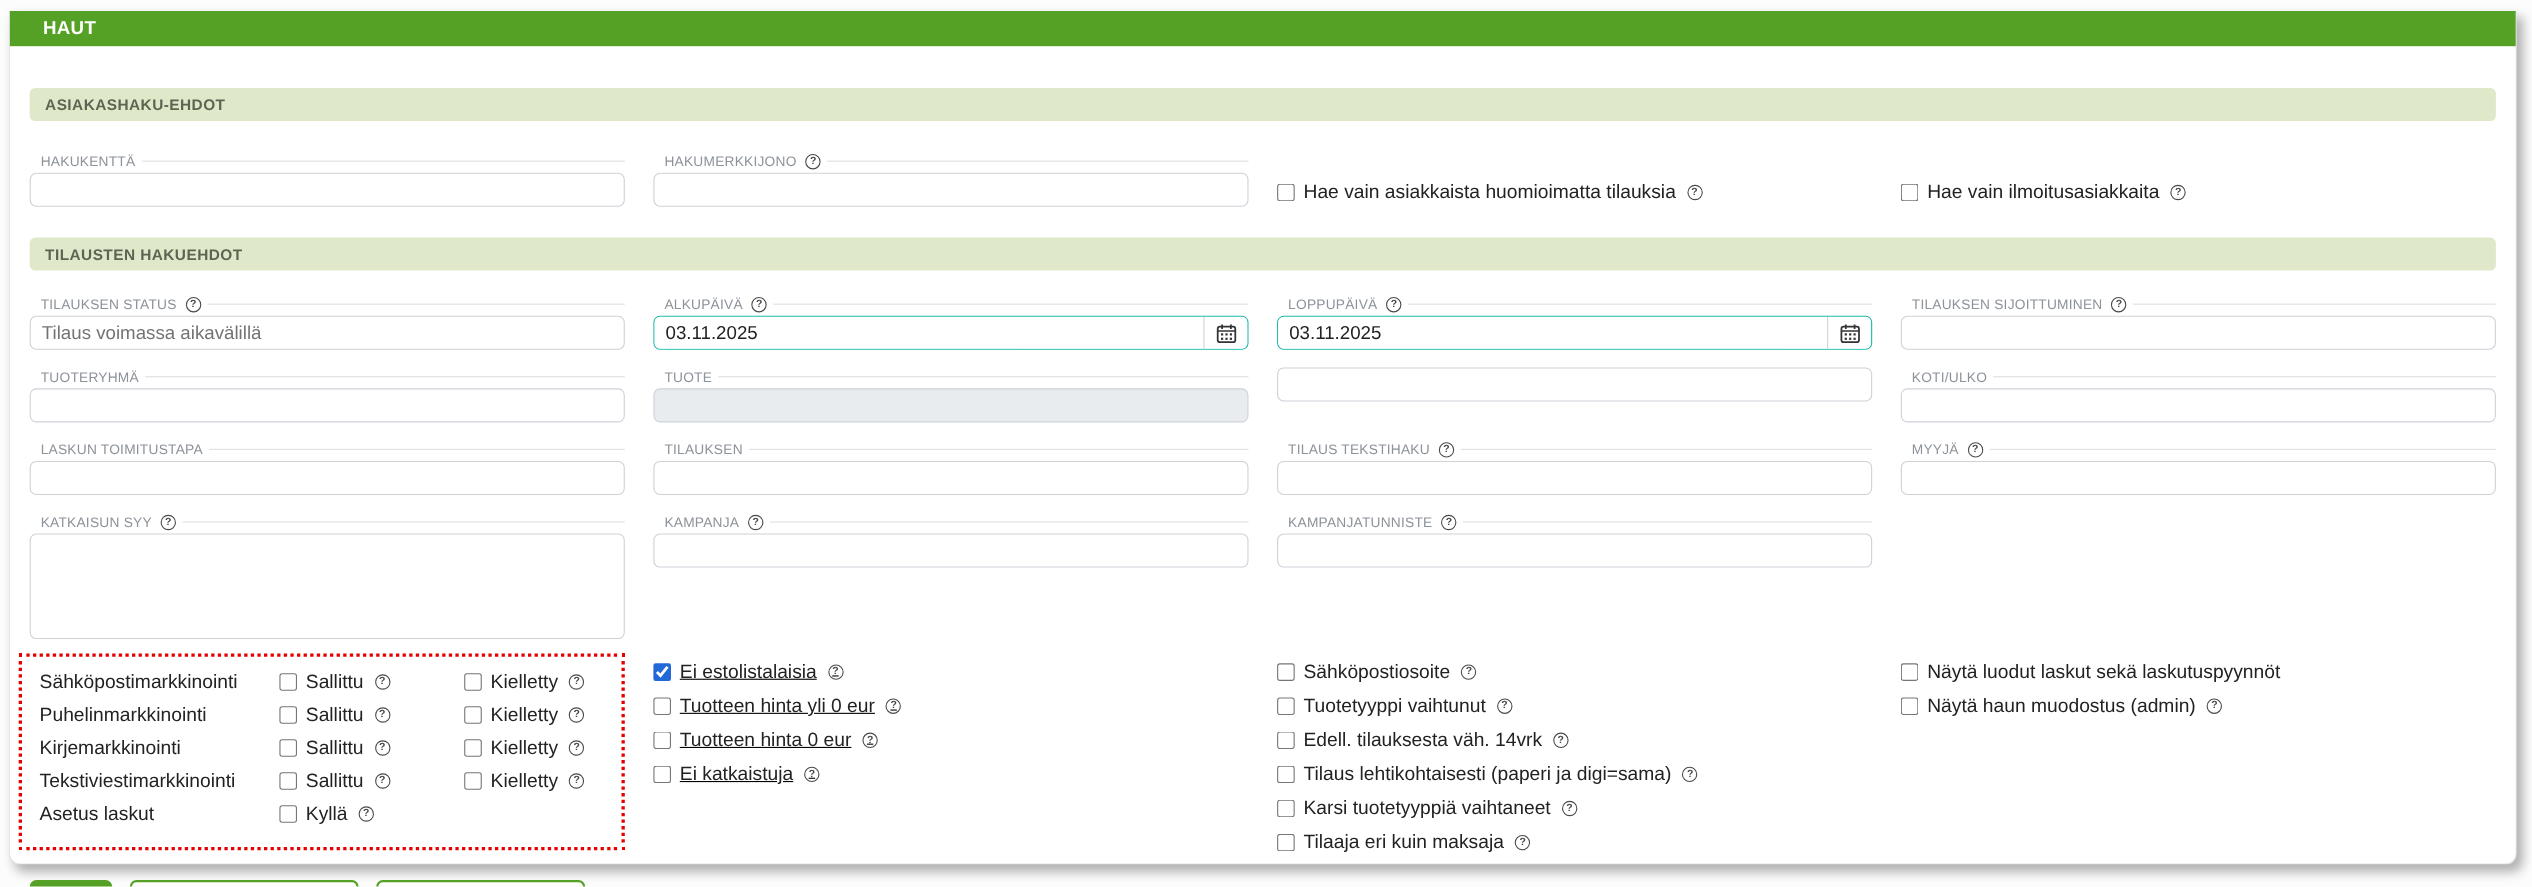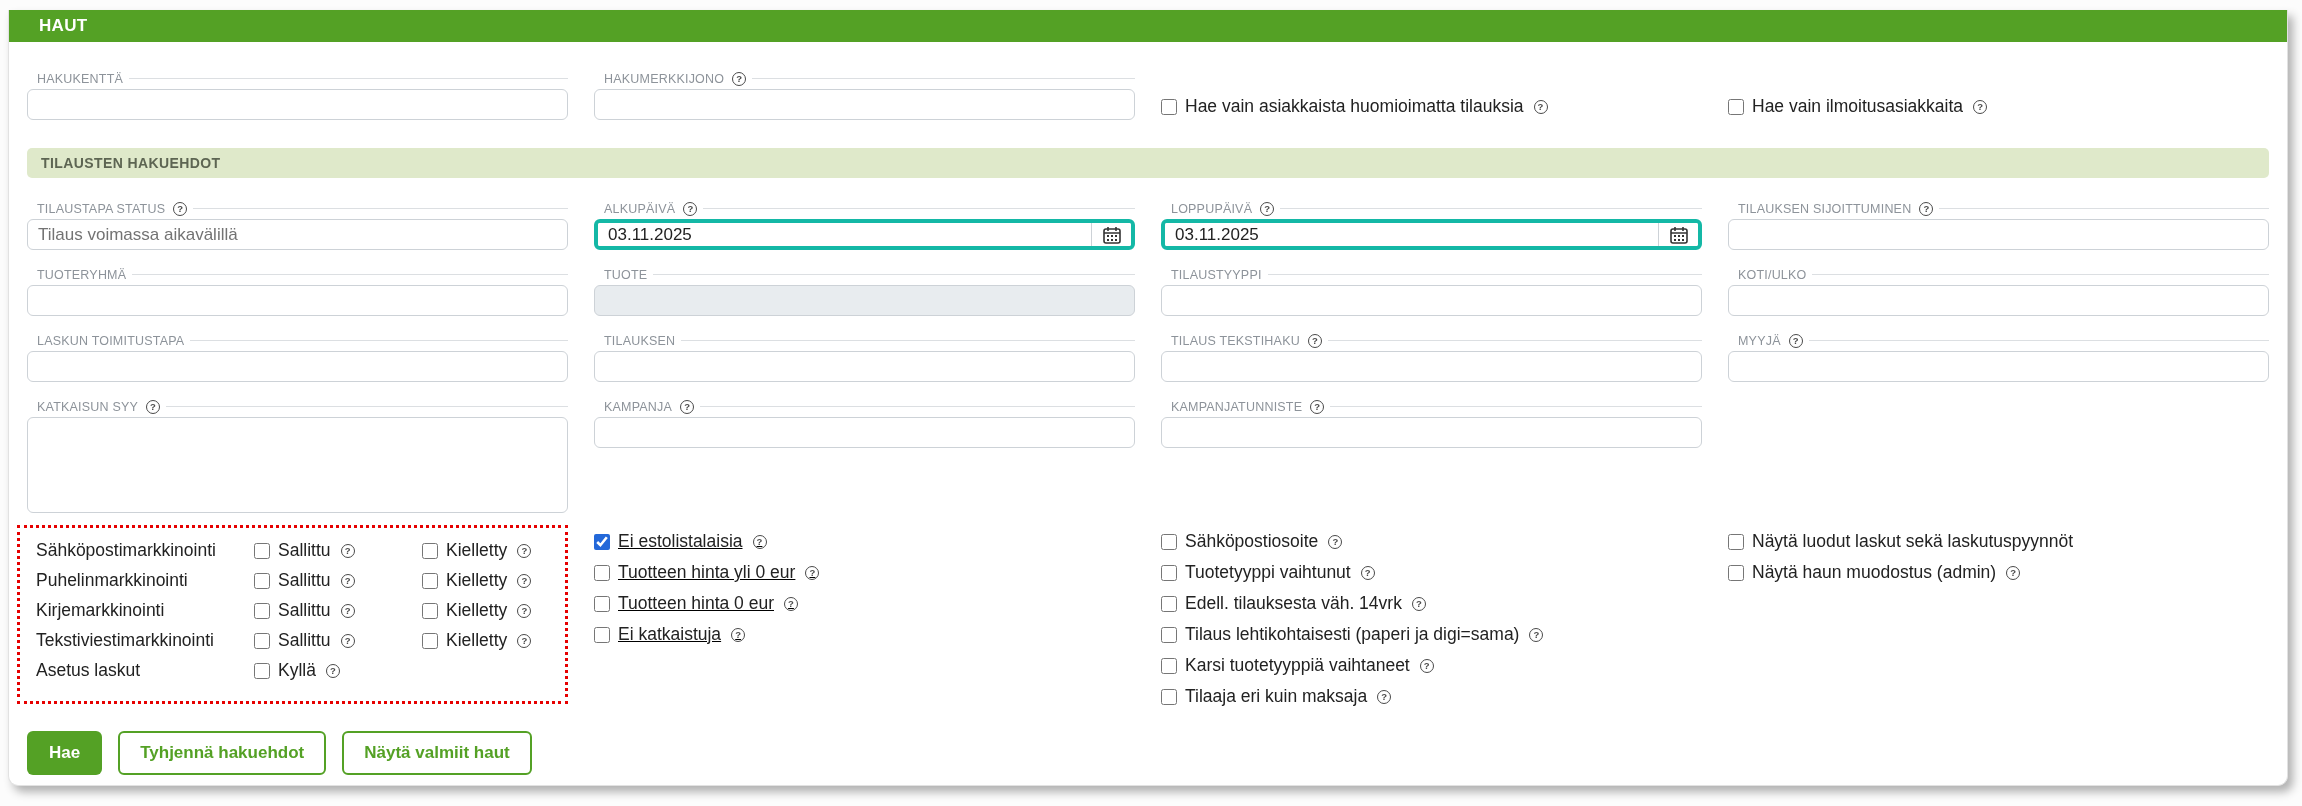--- a/index.html
+++ b/index.html
@@ -39,21 +39,21 @@
     font-size:17px;color:#737373;padding:0 10px;box-sizing:border-box;background:#fff;
     font-family:"Liberation Sans", sans-serif;outline:none;
   }
   .input.disabled{background:#e8ecef;}
   .textarea{
     width:100%;height:96px;border:1px solid #cdd2d7;border-radius:6px;
     font-size:17px;color:#222;padding:6px 10px;box-sizing:border-box;resize:none;
     font-family:"Liberation Sans", sans-serif;outline:none;
   }
   .input-group{
-    display:flex;border:4px solid #14b8a6;border-radius:6px;background:#fff;
+    display:flex;border:1px solid #14b8a6;border-radius:6px;background:#fff;
     height:31px;box-sizing:border-box;overflow:hidden;
   }
   .input-group input{
     flex:1;border:none;outline:none;font-size:17px;color:#222;padding:0 10px;min-width:0;
     font-family:"Liberation Sans", sans-serif;
   }
   .cal-btn{
     width:40px;border:none;border-left:1px solid #cdd2d7;background:#fff;
     display:flex;align-items:center;justify-content:center;cursor:pointer;padding:0;
   }
@@ -83,20 +83,23 @@
 </head>
 <body>
 
 <div class="card">
   <div class="titlebar">
     <span>HAUT</span>
   </div>
 
   <div class="content">
 
+    <div class="section-bar mt-38">
+      <span>ASIAKASHAKU-EHDOT</span>
+    </div>
 
     <div class="grid mt-28">
       <div class="field">
         <div class="field-label">
           <span class="lbl">HAKUKENTTÄ</span>
           <span class="lbl-line"></span>
         </div>
         <input class="input" value="" style="">
       </div>
       <div class="field">
@@ -123,21 +126,21 @@
       </div>
     </div>
 
     <div class="section-bar mt-28">
       <span>TILAUSTEN HAKUEHDOT</span>
     </div>
 
     <div class="grid mt-22">
       <div class="field">
         <div class="field-label">
-          <span class="lbl">TILAUSTAPA STATUS</span>
+          <span class="lbl">TILAUKSEN STATUS</span>
           <span class="help">?</span>
           <span class="lbl-line"></span>
         </div>
         <input class="input" value="Tilaus voimassa aikavälillä" style="">
       </div>
       <div class="field">
         <div class="field-label">
           <span class="lbl">ALKUPÄIVÄ</span>
           <span class="help">?</span>
           <span class="lbl-line"></span>
@@ -207,24 +210,20 @@
         <input class="input" value="" style="">
       </div>
       <div class="field">
         <div class="field-label">
           <span class="lbl">TUOTE</span>
           <span class="lbl-line"></span>
         </div>
         <input class="input disabled" disabled="" value="" style="">
       </div>
       <div class="field">
-        <div class="field-label">
-          <span class="lbl">TILAUSTYYPPI</span>
-          <span class="lbl-line"></span>
-        </div>
         <input class="input" value="" style="">
       </div>
       <div class="field">
         <div class="field-label">
           <span class="lbl">KOTI/ULKO</span>
           <span class="lbl-line"></span>
         </div>
         <input class="input" value="" style="">
       </div>
     </div>

